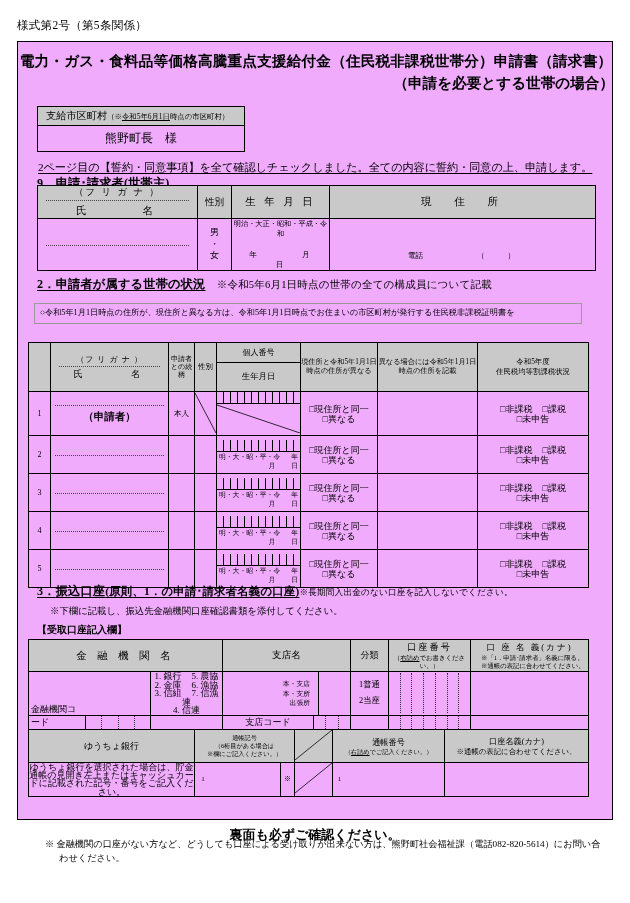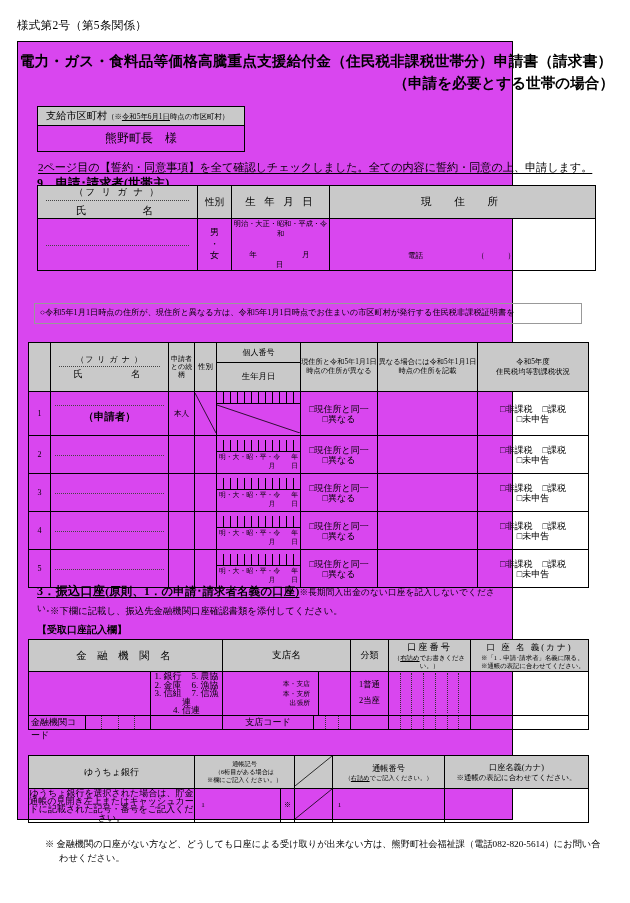--- a/index.html
+++ b/index.html
@@ -15,24 +15,24 @@
 
   
   .form-label{
     position:absolute;left:17px;top:18px;
     font-size:11.5px;letter-spacing:0.3px;
   }
 
   
   .frame{
     position:absolute;left:17px;top:41px;
-    width:496px;height:779px;
+    width:596px;height:779px;
     border:1.6px solid #000;
     box-sizing:border-box;
-    background:#d946ef;
+    background:#f0abfc;
   }
 
   
   .title1{
     position:absolute;left:0;top:10px;width:596px;
     text-align:center;font-size:14.6px;font-weight:bold;
     letter-spacing:0.2px;
   }
   .title2{
     position:absolute;left:0;top:32px;width:596px;
@@ -217,20 +217,24 @@
         <td style="text-align:left">
           <div style="margin-top:22px;font-size:7.6px;padding-left:78px">
             <span>電話</span>
             <span style="padding-left:52px">（　　　）</span>
           </div>
         </td>
       </tr>
     </tbody>
       </table>
 
+    <div class="sec-h" style="left:19px;top:234px;">
+      <span class="u">2．申請者が属する世帯の状況</span>
+      <span class="note" style="padding-left:8px">※令和5年6月1日時点の世帯の全ての構成員について記載</span>
+    </div>
 
     <div class="notebox" style="left:10px;top:261px;width:548px;margin-left:6px;">
       <div>○令和5年1月1日時点の住所が、現住所と異なる方は、令和5年1月1日時点でお住まいの市区町村が発行する住民税非課税証明書を</div>
     </div>
 
     <table class="bx tbl2" style="left:10px;top:300px;width:560px;">
       <colgroup>
         <col style="width:22px">
           <col style="width:118px">
           <col style="width:26px">
@@ -517,21 +521,21 @@
                 <b></b>
                 <b></b>
                 <b></b>
                 <b></b>
               </div>
         </td>
         <td></td>
       </tr>
       <tr style="height:13px">
         <td class="bcode" style="border-top:none">
-          <div style="display:flex;height:13px;align-items:flex-start">
+          <div style="display:flex;height:13px;align-items:flex-end">
             <span style="width:54px;text-align:left;padding-left:2px">金融機関コード</span>
             <span style="flex:1;display:flex;height:100%;border-left:0.8px solid #000">
               <b style="flex:1;border-right:0.8px dotted #333"></b>
                   <b style="flex:1;border-right:0.8px dotted #333"></b>
                   <b style="flex:1;border-right:0.8px dotted #333"></b>
                   <b style="flex:1"></b>
             </span>
           </div>
         </td>
         <td class="kinds" style="border-top:none;border-left:0.8px dotted #333"></td>
@@ -555,21 +559,21 @@
                 <b></b>
                 <b></b>
                 <b></b>
               </div>
         </td>
         <td style="border-top:none"></td>
       </tr>
     </tbody>
       </table>
 
-    <table class="bx tbl4" style="left:10px;top:713px;width:560px;">
+    <table class="bx tbl4" style="left:10px;top:687px;width:560px;">
       <colgroup>
         <col style="width:166px">
           <col style="width:86px">
           <col style="width:14px">
           <col style="width:38px">
         <col style="width:112px">
           <col style="width:144px">
       </colgroup>
       <tbody>
           <tr class="hh">
@@ -628,14 +632,15 @@
       </tr>
     </tbody>
       </table>
 
     <div class="footnote">
       <span class="ind">※ 金融機関の口座がない方など、どうしても口座による受け取りが出来ない方は、熊野町社会福祉課（電話082-820-5614）にお問い合わせください。</span>
     </div>
 
   </div>
 
+  <div class="bottomline">裏面も必ずご確認ください。</div>
 
 </div>
 
 </body></html>

